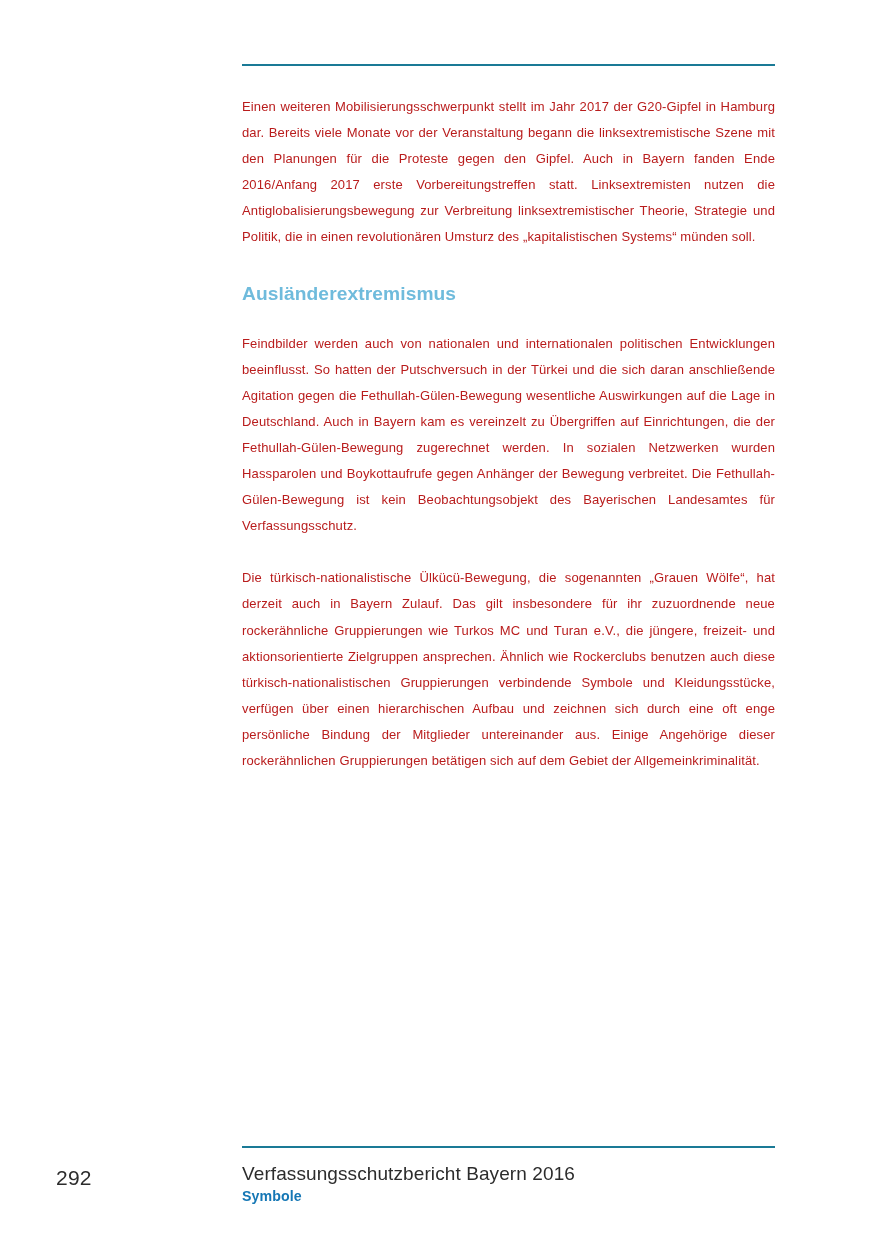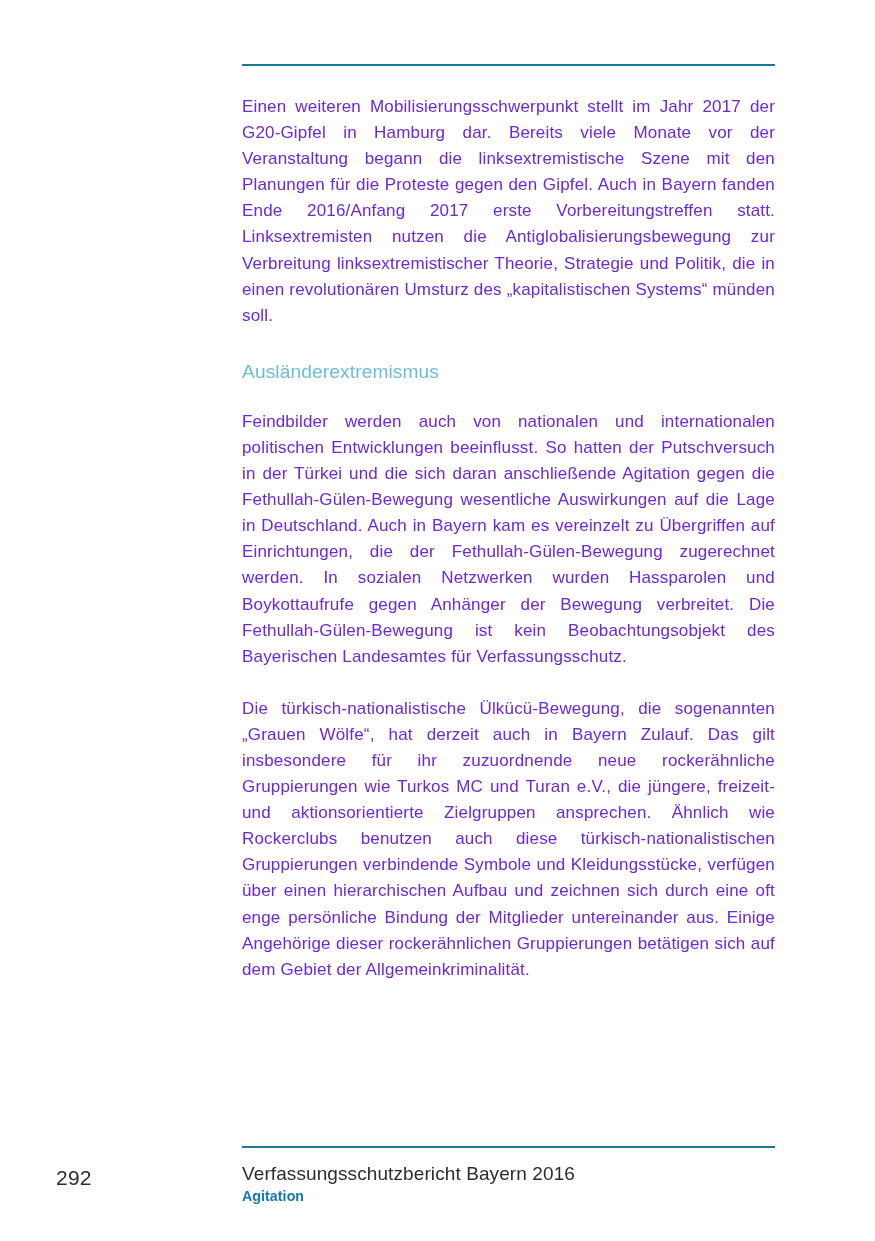--- a/index.html
+++ b/index.html
@@ -33,36 +33,36 @@
   }
 
   .rule-top {
     width: 533px;
     height: 2px;
     background: #1a7a96;
     margin: 0 0 28px 0;
   }
 
   .body-paragraph {
-    font-size: 17px;
+    font-size: 13px;
     line-height: 26.1px;
-    color: #6d28d9;
+    color: #b91c1c;
     text-align: justify;
     text-justify: inter-word;
     margin: 0 0 26px 0;
     hyphens: manual;
     letter-spacing: 0.01em;
   }
   .body-paragraph:last-child {
     margin-bottom: 0;
   }
 
   .section-heading {
     font-size: 19.2px;
-    font-weight: normal;
+    font-weight: bold;
     color: #6fbbdc;
     line-height: 24px;
     margin: 31px 0 25px 0;
     letter-spacing: 0.005em;
     text-align: left;
   }
 
   
   .footer {
     position: absolute;
@@ -130,18 +130,18 @@
   </div>
 
   <div class="footer">
 
     <div class="footer-rule"></div>
 
     <div class="page-number">292</div>
 
     <div class="footer-text">
       <div class="footer-report-title">Verfassungsschutzbericht Bayern 2016</div>
-      <div class="footer-section-name">Agitation</div>
+      <div class="footer-section-name">Symbole</div>
     </div>
 
   </div>
 
 </div>
 
 </body></html>

